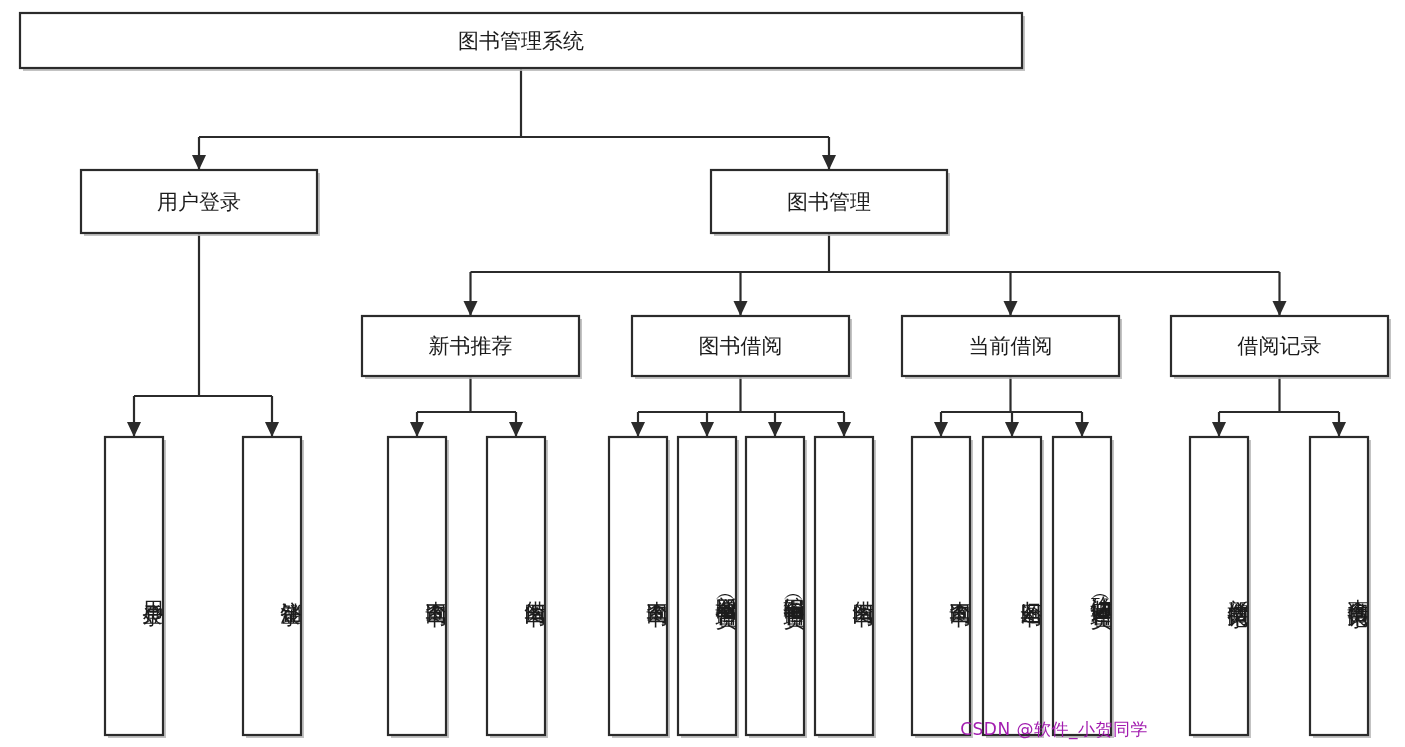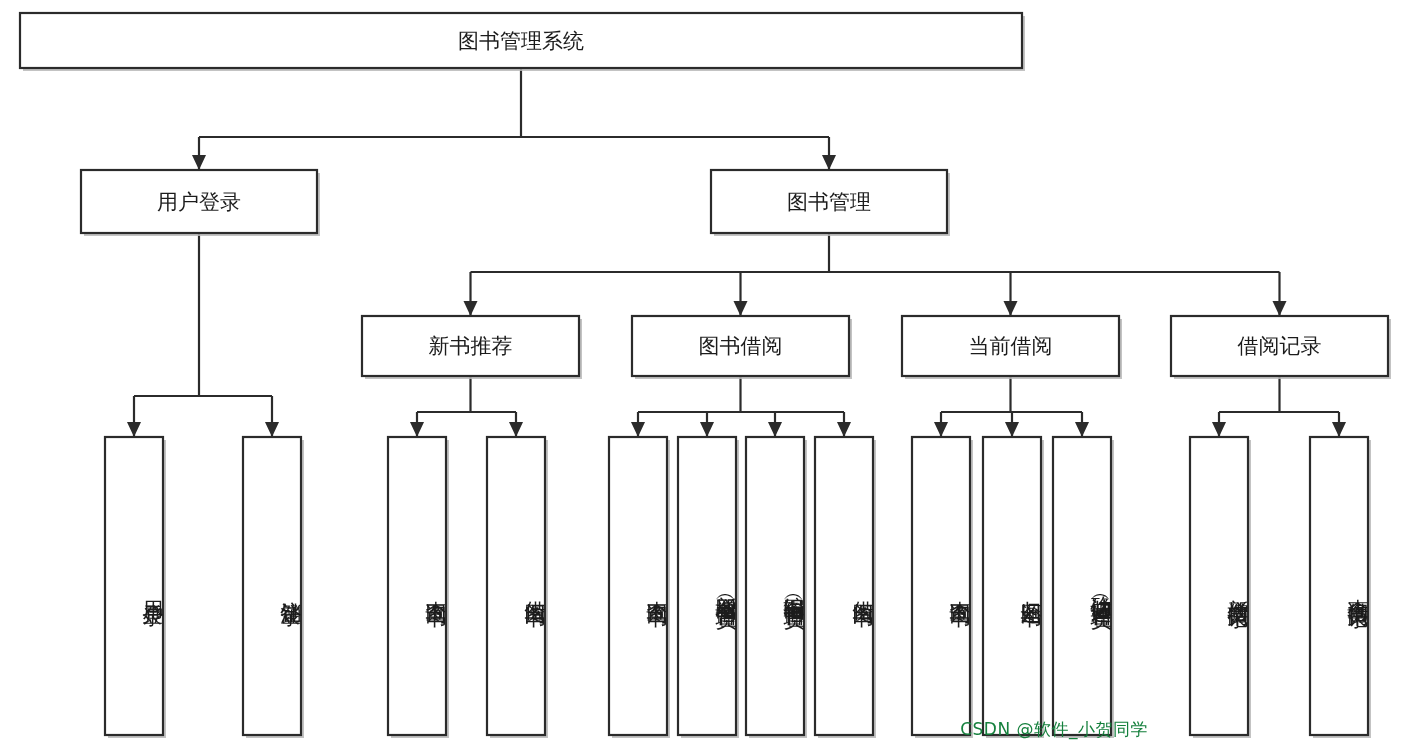--- a/index.html
+++ b/index.html
@@ -67,21 +67,21 @@
     align-items: flex-start;
     justify-content: center;
     pointer-events: none;
   }
   .watermark {
     position: absolute;
     right: 10px;
     bottom: 6px;
     font-family: "DejaVu Sans", "Liberation Sans", sans-serif;
     font-size: 17px;
-    color: #15803d;
+    color: #a21caf;
     letter-spacing: 0.5px;
     white-space: nowrap;
   }
 </style>
 </head>
 <body>
 
 <div id="diagram-root">
 
   <svg id="flowchart" viewBox="0 0 1405 747">

